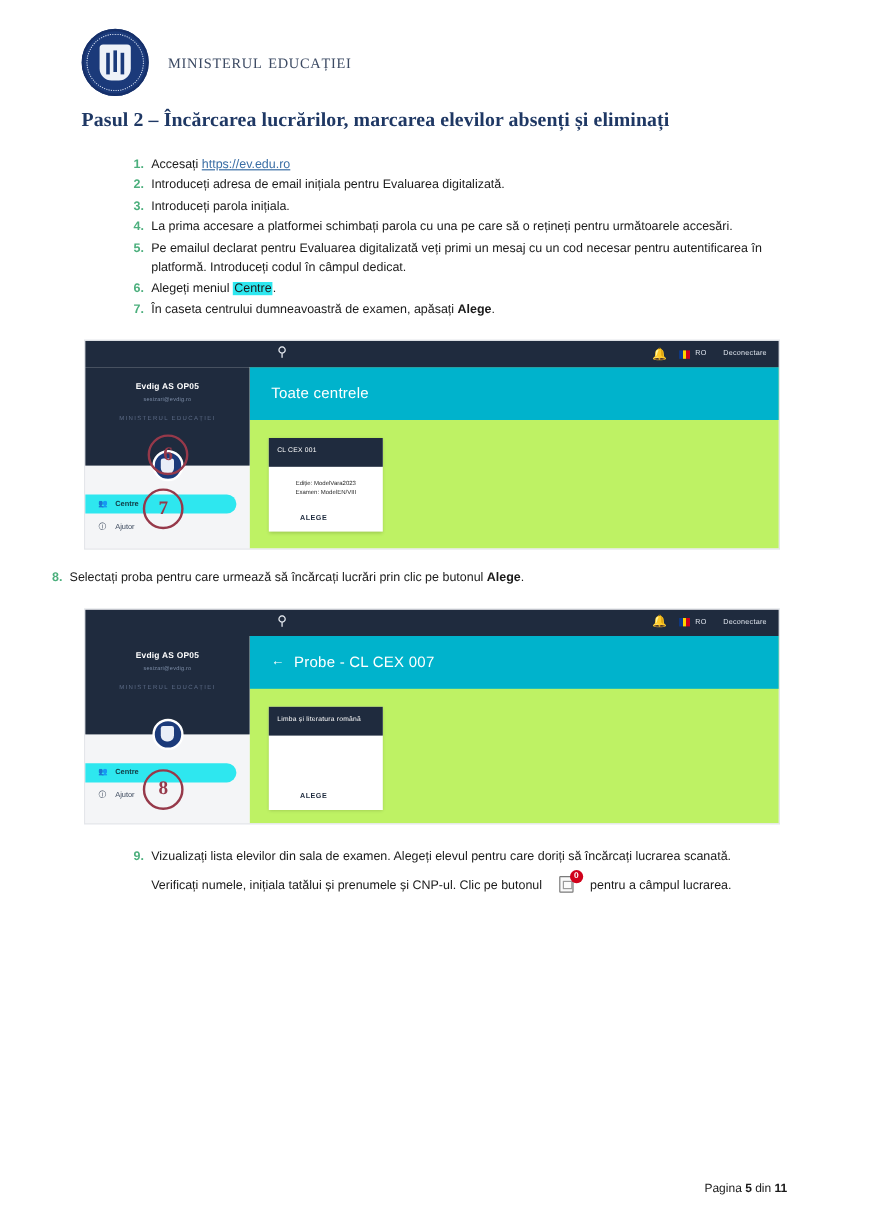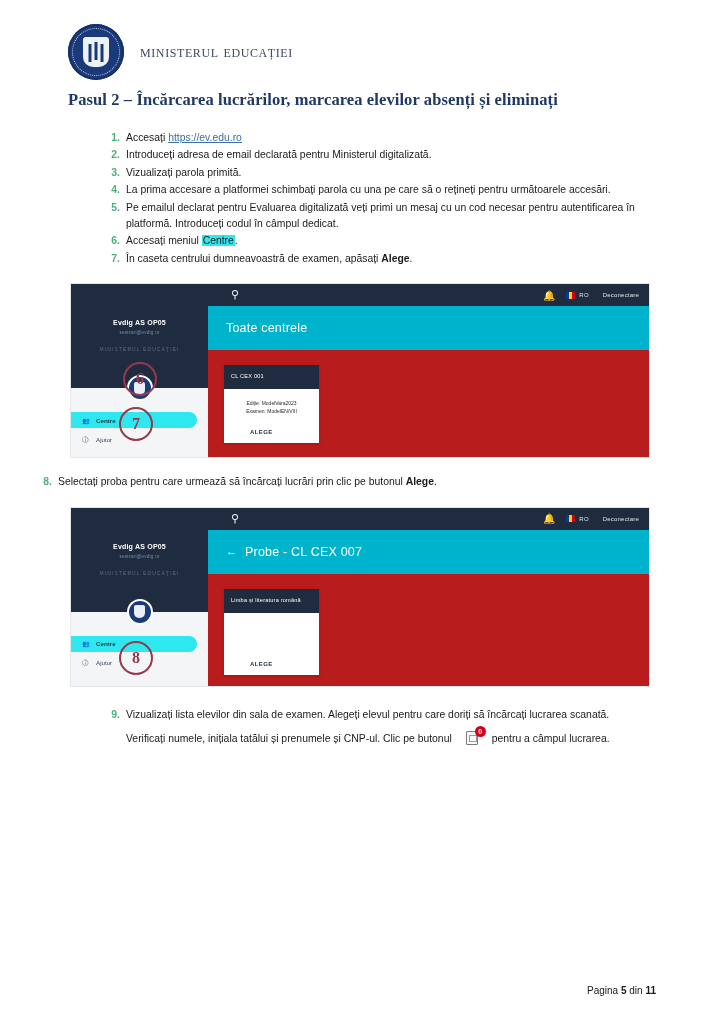--- a/index.html
+++ b/index.html
@@ -281,21 +281,21 @@
   }
   .sb-ic {
     width: 7px; height: 7px;
     font-size: 6.5px;
     line-height: 7px;
     color: #3d4a5e;
   }
 
   .app-main {
     flex: 1 1 auto;
-    background: #b91c1c;
+    background: #bef264;
   }
   .app-header {
     background: #00b3cc;
     height: 44px;
     display: flex;
     align-items: center;
     padding-left: 18px;
     gap: 8px;
   }
   .app-header-title {
@@ -377,25 +377,25 @@
     <div class="seal">
       <div class="seal-inner"></div>
     </div>
     <div class="ministry-name">Ministerul Educației</div>
   </div>
 
   <div class="doc-heading">Pasul 2 – Încărcarea lucrărilor, marcarea elevilor absenți și eliminați</div>
 
   <ol class="steps">
     <li><span>Accesați </span><a class="doc-link" href="#">https://ev.edu.ro</a></li>
-    <li><span>Introduceți adresa de email declarată pentru Ministerul digitalizată.</span></li>
-    <li><span>Vizualizați parola primită.</span></li>
+    <li><span>Introduceți adresa de email inițiala pentru Evaluarea digitalizată.</span></li>
+    <li><span>Introduceți parola inițiala.</span></li>
     <li><span>La prima accesare a platformei schimbați parola cu una pe care să o rețineți pentru următoarele accesări.</span></li>
     <li><span>Pe emailul declarat pentru Evaluarea digitalizată veți primi un mesaj cu un cod necesar pentru autentificarea în platformă. Introduceți codul în câmpul dedicat.</span></li>
-    <li><span>Accesați meniul </span><span class="hl-cyan">Centre</span><span>.</span></li>
+    <li><span>Alegeți meniul </span><span class="hl-cyan">Centre</span><span>.</span></li>
     <li><span>În caseta centrului dumneavoastră de examen, apăsați </span><b class="strong">Alege</b><span>.</span></li>
   </ol>
 
   <div class="shot shot-1">
 
     <div class="app-topbar">
       <div class="pin-icon">⚲</div>
       <div class="topbar-right">
         <div class="bell-icon">🔔</div>
         <div class="lang-chip">

